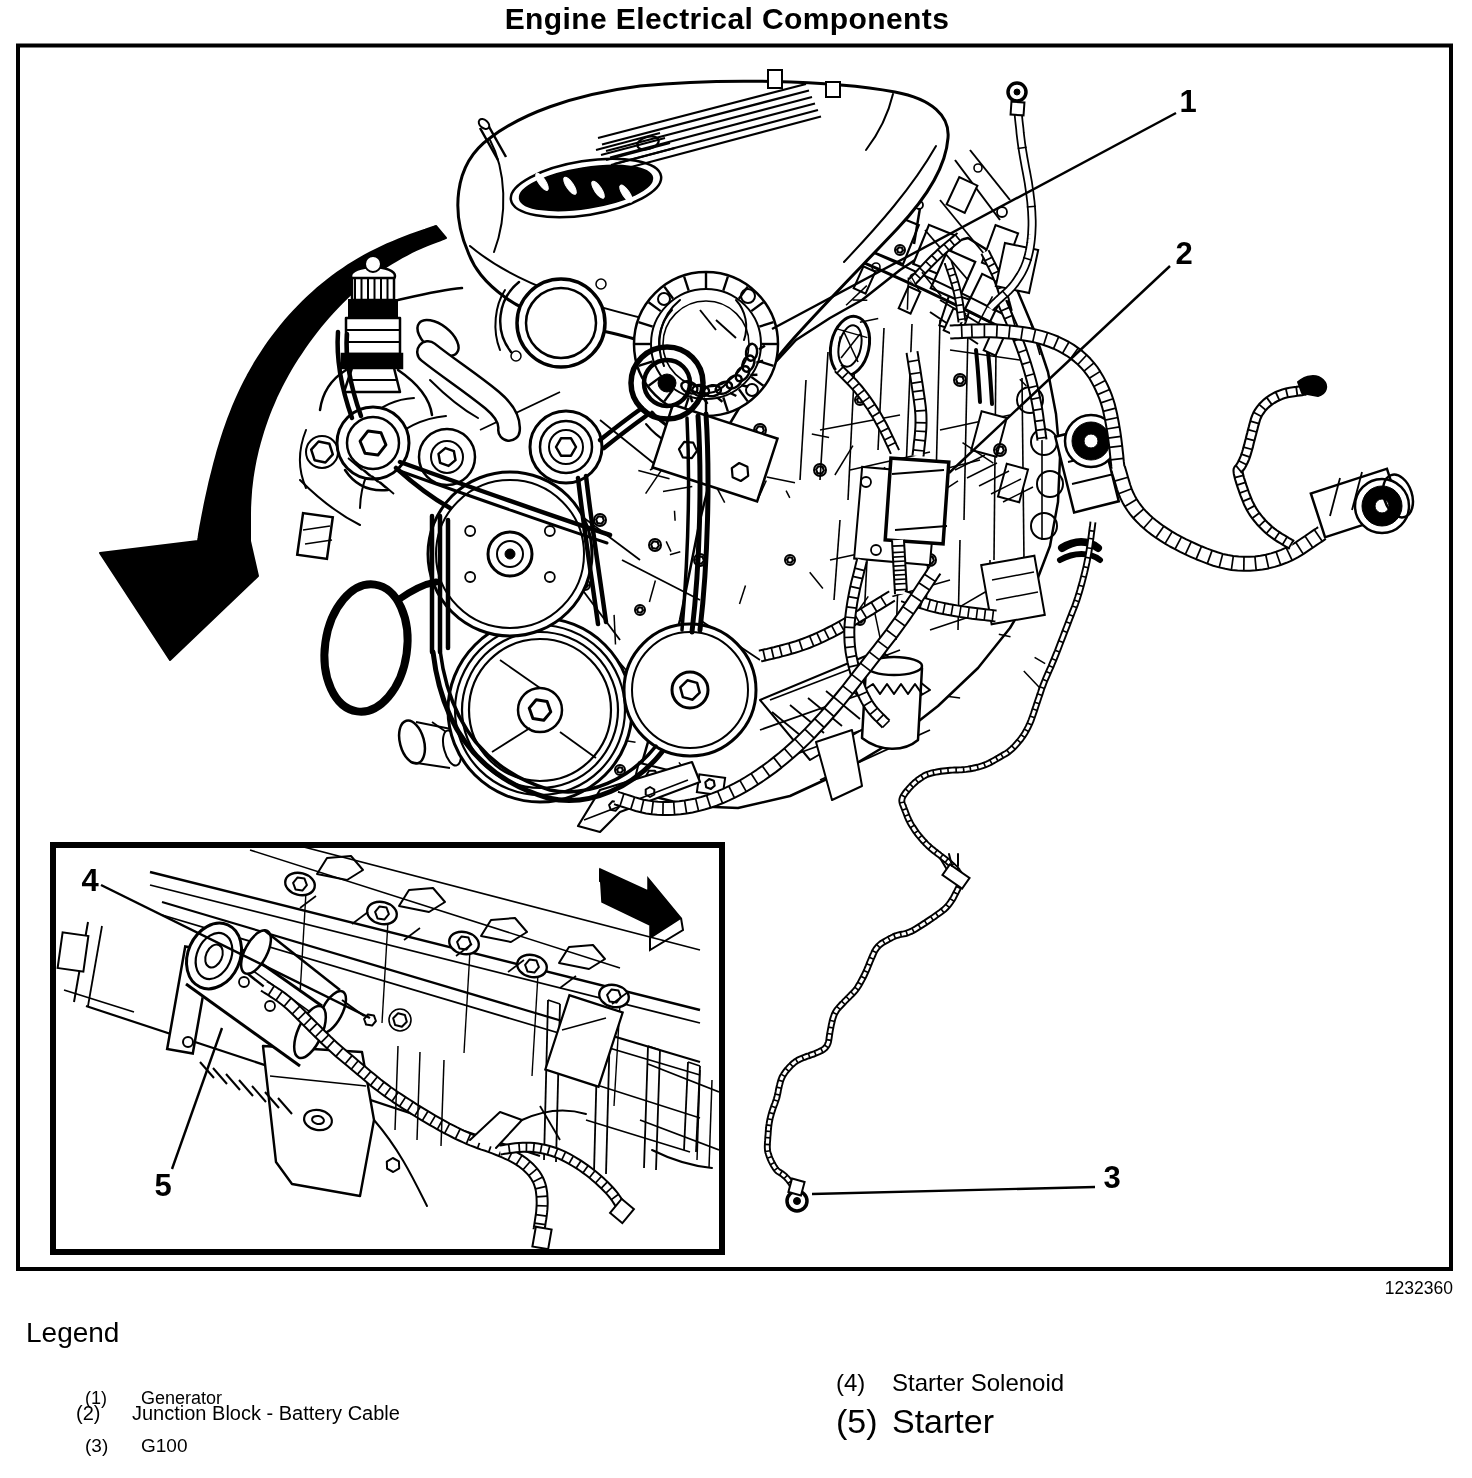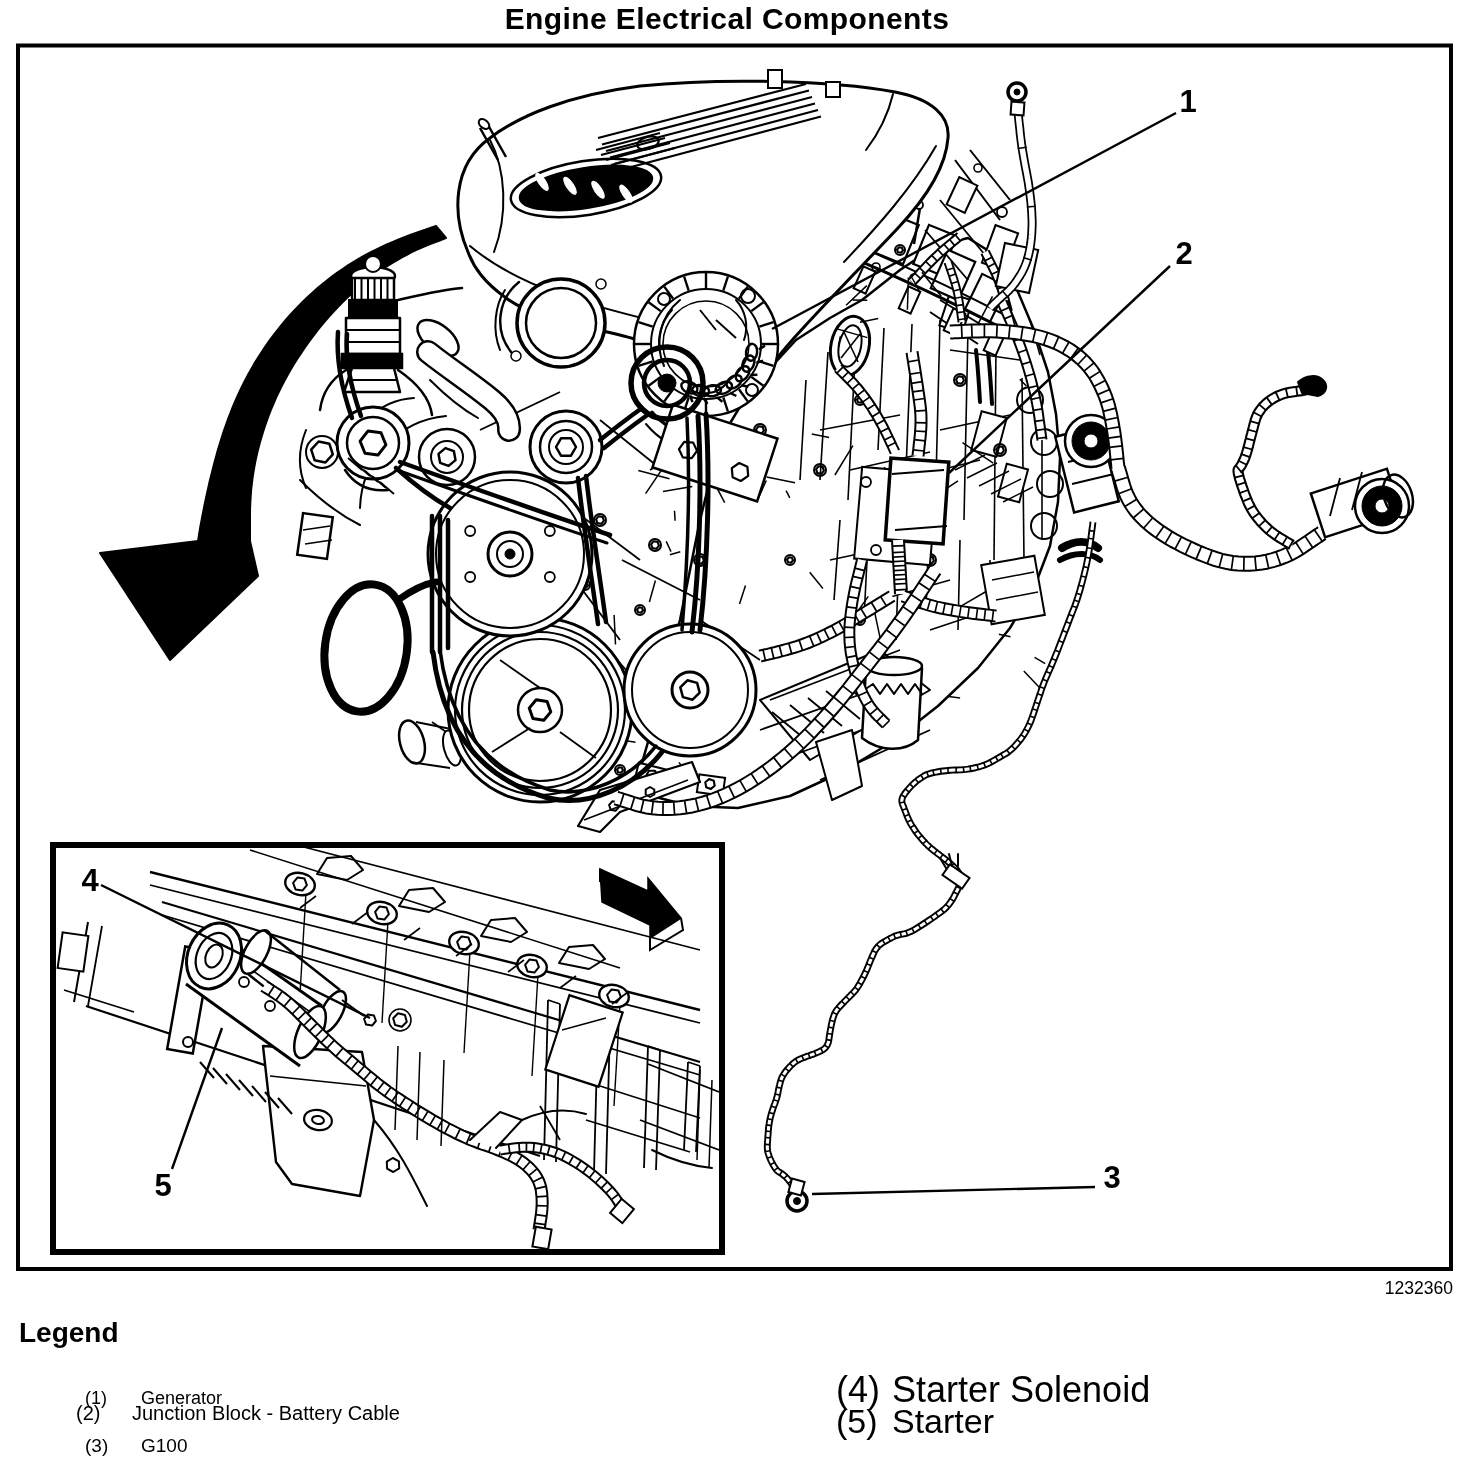--- a/index.html
+++ b/index.html
@@ -997,17 +997,17 @@
         <line x1="586" y1="1120" x2="690" y2="1152" stroke="#000" stroke-width="1.6"></line>
         <line x1="101" y1="885" x2="370" y2="1018" stroke="#000" stroke-width="2.4"></line>
         <line x1="172" y1="1169" x2="222" y2="1028" stroke="#000" stroke-width="2.4"></line>
       </g>
       <text x="90" y="891" font-family="Liberation Sans, sans-serif" font-size="31" font-weight="bold" text-anchor="middle" fill="#000">4</text>
       <text x="163" y="1196" font-family="Liberation Sans, sans-serif" font-size="31" font-weight="bold" text-anchor="middle" fill="#000">5</text>
       <path d="M 600 869 L 648 891 L 648 878 L 681 918 L 650 938 L 650 925 L 602 902 Z" fill="#000" stroke="#000" stroke-width="1.5"></path>
       <path d="M 600 869 L 600 881 L 648 903 L 648 891 M 650 938 L 650 950 L 683 930 L 681 918" fill="none" stroke="#000" stroke-width="2"></path>
       <text x="1453" y="1294" font-family="Liberation Sans, sans-serif" font-size="17.5" text-anchor="end" fill="#000">1232360</text>
     </svg></div>
-<div class="abs" style="left:19px;top:1317px;font-size:28px;font-weight:bold">Legend</div>
+<div class="abs" style="left:26px;top:1317px;font-size:28px;font-weight:normal">Legend</div>
 <div class="abs" style="left:85px;top:1388px;font-size:18px"><span style="display:inline-block;width:56px">(1)</span>Generator</div>
 <div class="abs" style="left:76px;top:1402px;font-size:20px"><span style="display:inline-block;width:56px">(2)</span>Junction Block - Battery Cable</div>
 <div class="abs" style="left:85px;top:1435px;font-size:19px"><span style="display:inline-block;width:56px">(3)</span>G100</div>
-<div class="abs" style="left:836px;top:1369px;font-size:36px"><span style="display:inline-block;width:56px">(4)</span>Starter Solenoid</div>
+<div class="abs" style="left:836px;top:1369px;font-size:24px"><span style="display:inline-block;width:56px">(4)</span>Starter Solenoid</div>
 <div class="abs" style="left:836px;top:1402px;font-size:34px"><span style="display:inline-block;width:56px">(5)</span>Starter</div>
 </body></html>

